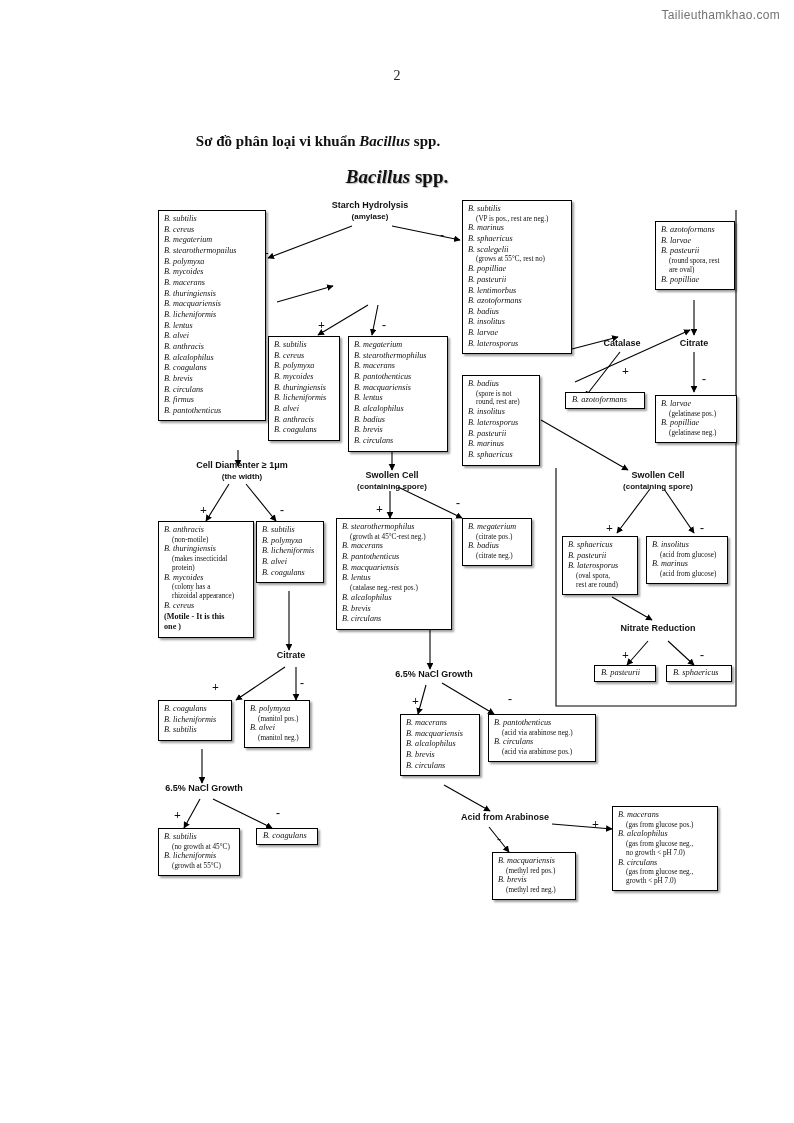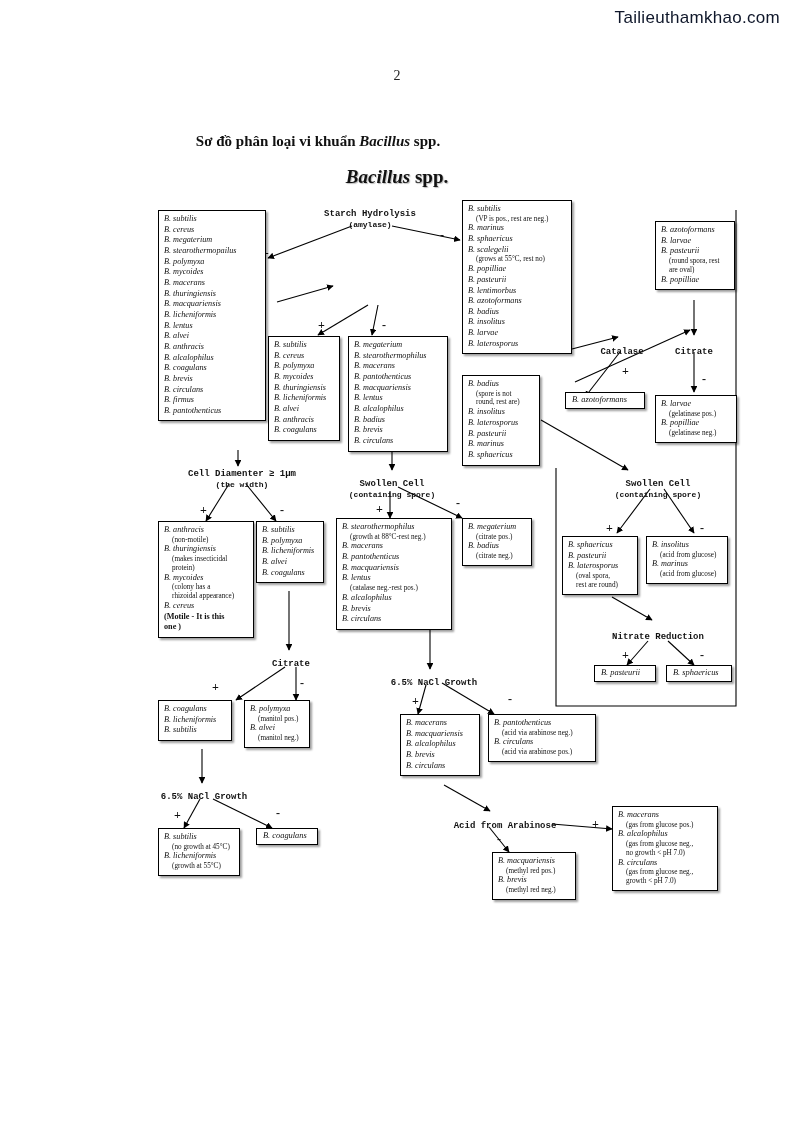--- a/index.html
+++ b/index.html
@@ -1,21 +1,21 @@
 <!DOCTYPE html>
 <html><head>
 <meta charset="utf-8">
 <style>
   html,body{margin:0;padding:0;background:#ffffff;}
   body{width:794px;height:1123px;position:relative;overflow:hidden;
        font-family:"Liberation Serif",serif;color:#111;}
 
   
   #watermark{position:absolute;top:8px;right:14px;font-family:"Liberation Sans",sans-serif;
-             font-size:17px;color:#0f172a;letter-spacing:.3px;}
+             font-size:12px;color:#737373;letter-spacing:.3px;}
   #page-number{position:absolute;top:68px;left:0;width:794px;text-align:center;
                font-size:14px;font-family:"Liberation Serif",serif;color:#222;}
   #doc-title{position:absolute;top:133px;left:0;width:636px;text-align:center;
              font-size:15px;font-weight:bold;}
   #doc-title .it{font-style:italic;}
   #chart-title{position:absolute;top:166px;left:0;width:794px;text-align:center;
                font-size:19px;font-weight:bold;text-shadow:1px 1px 1px #bbb;}
   #chart-title .it{font-style:italic;}
 
   
@@ -28,21 +28,21 @@
        padding:3px 5px 4px 5px;box-sizing:border-box;}
   .box .sp{font-style:italic;font-size:8.2px;line-height:1.30;white-space:nowrap;}
   .box .note{font-style:normal;font-size:7.2px;line-height:1.22;
              padding-left:8px;white-space:nowrap;}
   .box .sp.bold{font-weight:bold;font-style:normal;}
   .box.one{padding:2px 6px;}
   .box.one .sp{font-size:8.4px;}
 
   
   .test{position:absolute;text-align:center;font-weight:bold;font-size:9px;
-        line-height:1.25;white-space:nowrap;font-family:Liberation Mono, monospace;margin-top:9px;}
+        line-height:1.25;white-space:nowrap;font-family:Liberation Sans, sans-serif;}
   .test .sub{font-size:8px;font-weight:bold;}
   .sign{position:absolute;font-size:12px;font-weight:bold;font-family:"Liberation Serif",serif;}
 </style>
 </head>
 <body>
 
 <div id="watermark">Tailieuthamkhao.com</div>
 <div id="page-number">2</div>
 
 <div id="doc-title">
@@ -298,21 +298,21 @@
     </div>
 <div class="box" style="left:256px;top:521px;width:68px;">
       <div class="sp">B. subtilis</div>
       <div class="sp">B. polymyxa</div>
       <div class="sp">B. licheniformis</div>
       <div class="sp">B. alvei</div>
       <div class="sp">B. coagulans</div>
     </div>
 <div class="box" style="left:336px;top:518px;width:116px;">
       <div class="sp">B. stearothermophilus</div>
-      <div class="note">(growth at 88°C-rest neg.)</div>
+      <div class="note">(growth at 45°C-rest neg.)</div>
       <div class="sp">B. macerans</div>
       <div class="sp">B. pantothenticus</div>
       <div class="sp">B. macquariensis</div>
       <div class="sp">B. lentus</div>
       <div class="note">(catalase neg.-rest pos.)</div>
       <div class="sp">B. alcalophilus</div>
       <div class="sp">B. brevis</div>
       <div class="sp">B. circulans</div>
     </div>
 <div class="box" style="left:462px;top:518px;width:70px;">

